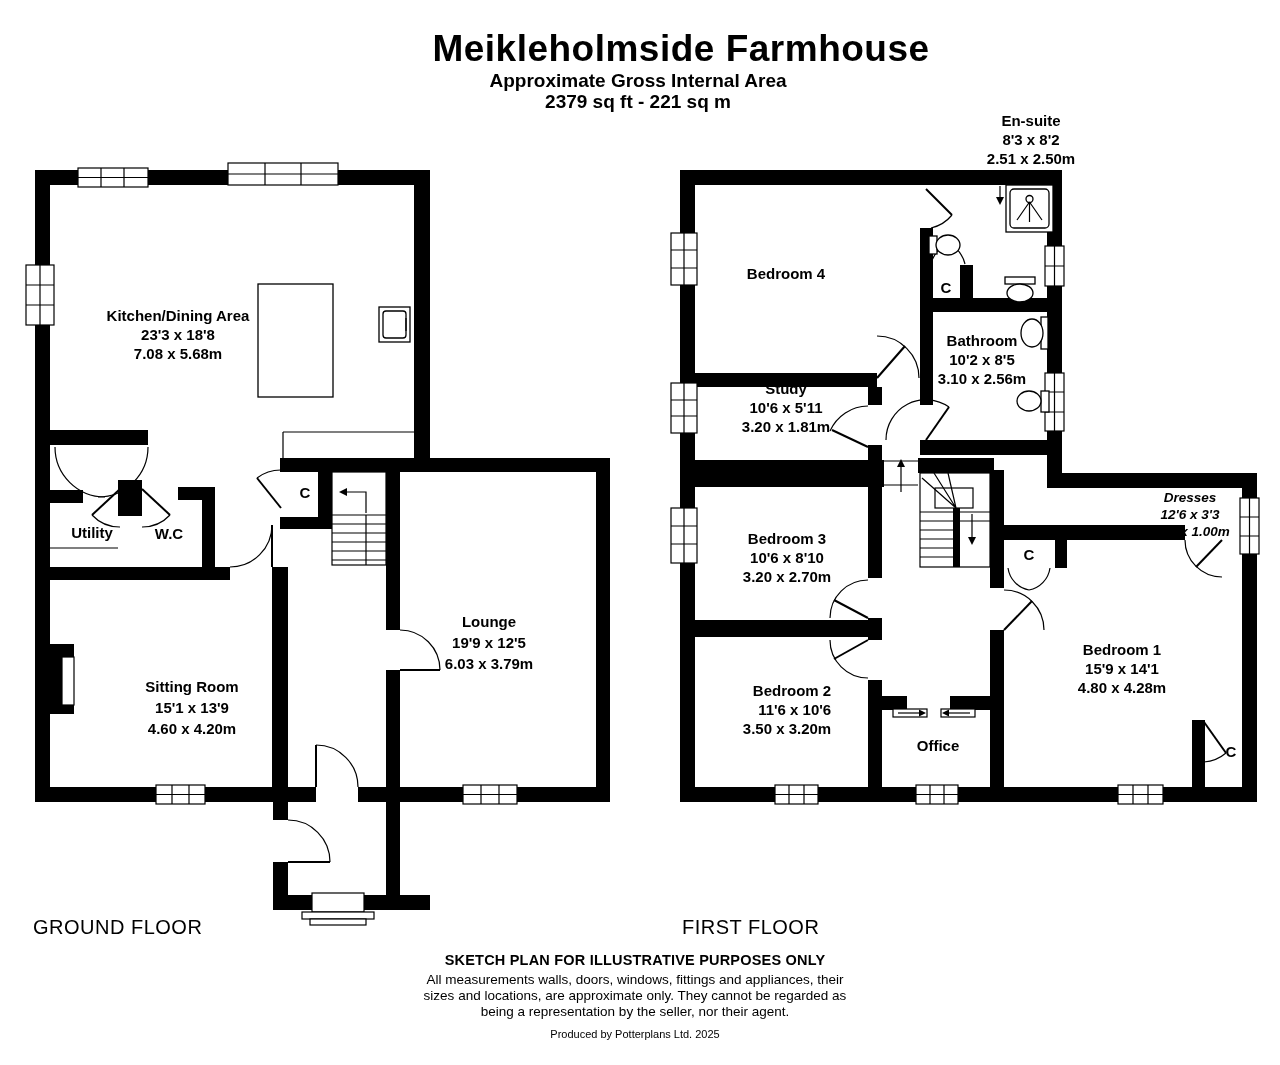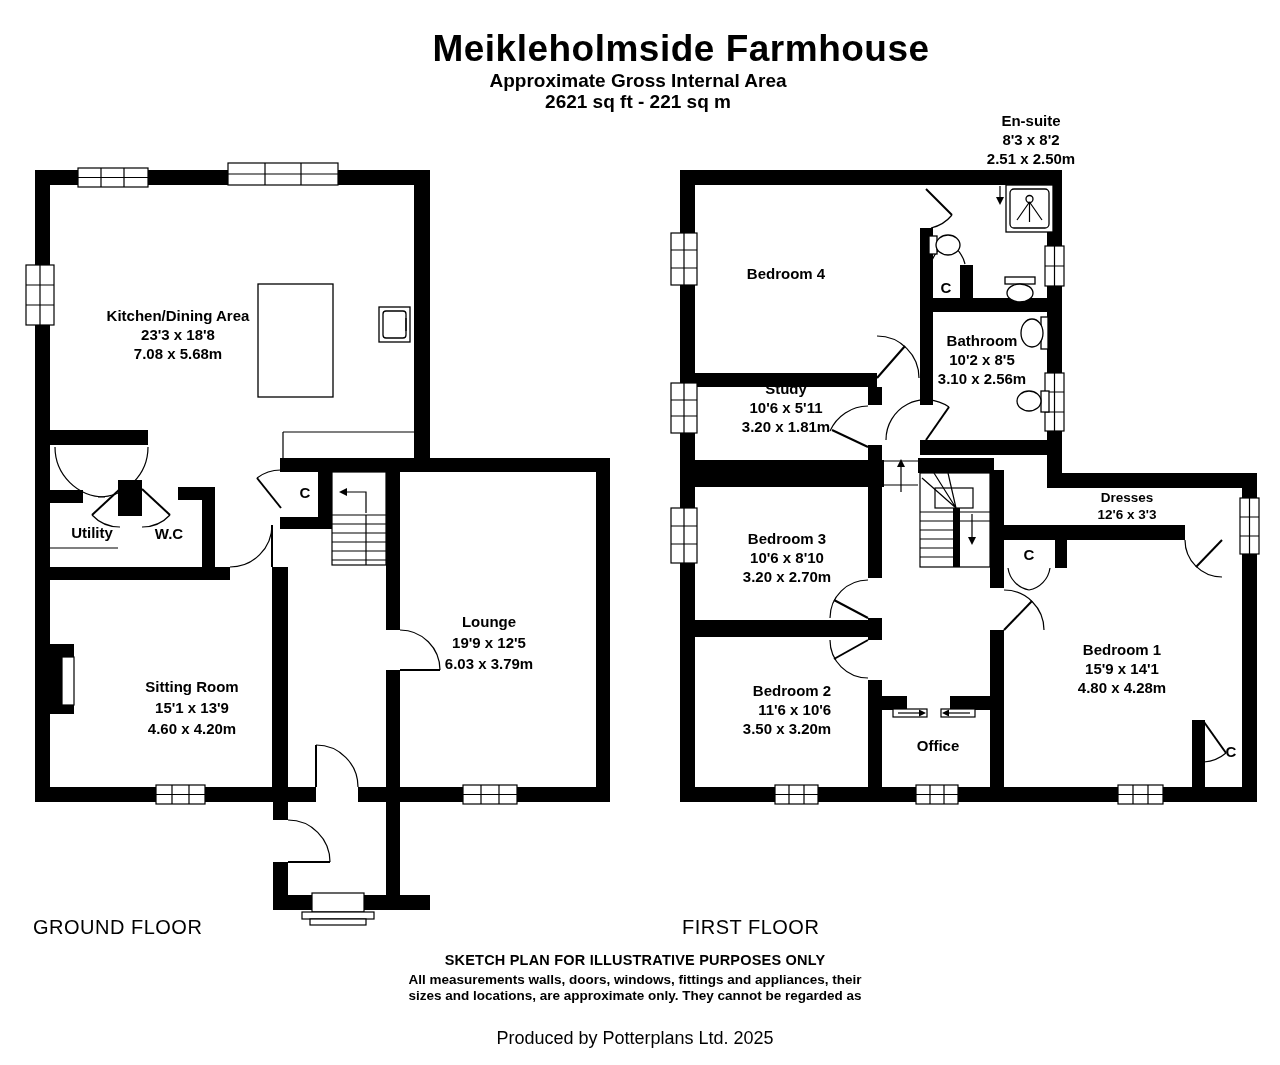--- a/index.html
+++ b/index.html
@@ -11,23 +11,23 @@
   .ctr{transform:translateX(-50%);text-align:center;white-space:nowrap;}
   .title{font-size:37px;font-weight:700;letter-spacing:0.5px;}
   .subtitle{font-size:19px;font-weight:700;}
   .floorlabel{font-size:20px;font-weight:400;letter-spacing:0.5px;}
   .rlabel{position:absolute;transform:translateX(-50%);text-align:center;white-space:nowrap;
           font-weight:700;font-size:15px;line-height:19px;}
   .rlabel span{display:block;}
   .rlabel.small{font-size:13.5px;line-height:17px;}
   .rlabel.lh21 span{line-height:21px;}
   .sketch{font-size:14.5px;font-weight:700;letter-spacing:0.2px;}
-  .disclaimer{font-size:13.5px;line-height:16px;font-weight:700;}
+  .disclaimer{font-size:13.5px;line-height:16px;font-weight:400;}
   .disclaimer span{display:block;}
-  .credit{font-size:18px;font-weight:400;}
+  .credit{font-size:11px;font-weight:400;}
   svg{position:absolute;left:0;top:0;}
   .wall{fill:#000;stroke:none;}
   .thin{fill:none;stroke:#000;stroke-width:1.2;}
   .win{fill:#fff;stroke:#000;stroke-width:1.2;}
   .arc{fill:none;stroke:#000;stroke-width:1.2;}
   .leaf{stroke:#000;stroke-width:2;fill:none;}
   .fix{fill:#fff;stroke:#000;stroke-width:1.3;}
   .head{fill:#000;stroke:none;}
 </style>
 </head>
@@ -306,21 +306,21 @@
       <g>
         <rect class="fix" x="1041" y="391" width="8" height="21"></rect>
         <ellipse class="fix" cx="1029" cy="401" rx="12" ry="10"></ellipse>
       </g>
     </g>
   </g>
 </svg>
 
 <div class="abs ctr title" style="left:637px;top:28px;margin-left:44px;">Meikleholmside Farmhouse</div>
 <div class="abs ctr subtitle" style="left:638px;top:70px;">Approximate Gross Internal Area</div>
-<div class="abs ctr subtitle" style="left:638px;top:91px;">2621 sq ft - 221 sq m</div>
+<div class="abs ctr subtitle" style="left:638px;top:91px;">2379 sq ft - 221 sq m</div>
 
 <div class="rlabel" style="left:178px;top:306px;">
   <span>Kitchen/Dining Area</span>
   <span>23'3 x 18'8</span>
   <span>7.08 x 5.68m</span>
 </div>
 <div class="rlabel" style="left:92px;top:523px;">
   <span>Utility</span>
 </div>
 <div class="rlabel" style="left:169px;top:524px;">
@@ -367,21 +367,21 @@
   <span>3.20 x 2.70m</span>
 </div>
 <div class="rlabel" style="left:787px;top:681px;text-align:right;">
   <span>Bedroom 2</span>
   <span>11'6 x 10'6</span>
   <span>3.50 x 3.20m</span>
 </div>
 <div class="rlabel" style="left:938px;top:736px;">
   <span>Office</span>
 </div>
-<div class="rlabel small" style="left:1127px;top:489px;">
+<div class="rlabel small" style="left:1190px;top:489px;font-style:italic;">
   <span>Dresses</span>
   <span>12'6 x 3'3</span>
   <span>3.80 x 1.00m</span>
 </div>
 <div class="rlabel" style="left:1122px;top:616px;margin-top:24px;">
   <span>Bedroom 1</span>
   <span>15'9 x 14'1</span>
   <span>4.80 x 4.28m</span>
 </div>
 <div class="rlabel" style="left:1029px;top:545px;">
@@ -391,14 +391,15 @@
   <span>C</span>
 </div>
 
 <div class="abs floorlabel" style="left:33px;top:916px;">GROUND FLOOR</div>
 <div class="abs floorlabel" style="left:682px;top:916px;">FIRST FLOOR</div>
 
 <div class="abs ctr sketch" style="left:635px;top:952px;">SKETCH PLAN FOR ILLUSTRATIVE PURPOSES ONLY</div>
 <div class="abs ctr disclaimer" style="left:635px;top:972px;">
   <span>All measurements walls, doors, windows, fittings and appliances, their</span>
   <span>sizes and locations, are approximate only. They cannot be regarded as</span>
+  <span>being a representation by the seller, nor their agent.</span>
 </div>
 <div class="abs ctr credit" style="left:635px;top:1028px;">Produced by Potterplans Ltd. 2025</div>
 
 </body></html>

